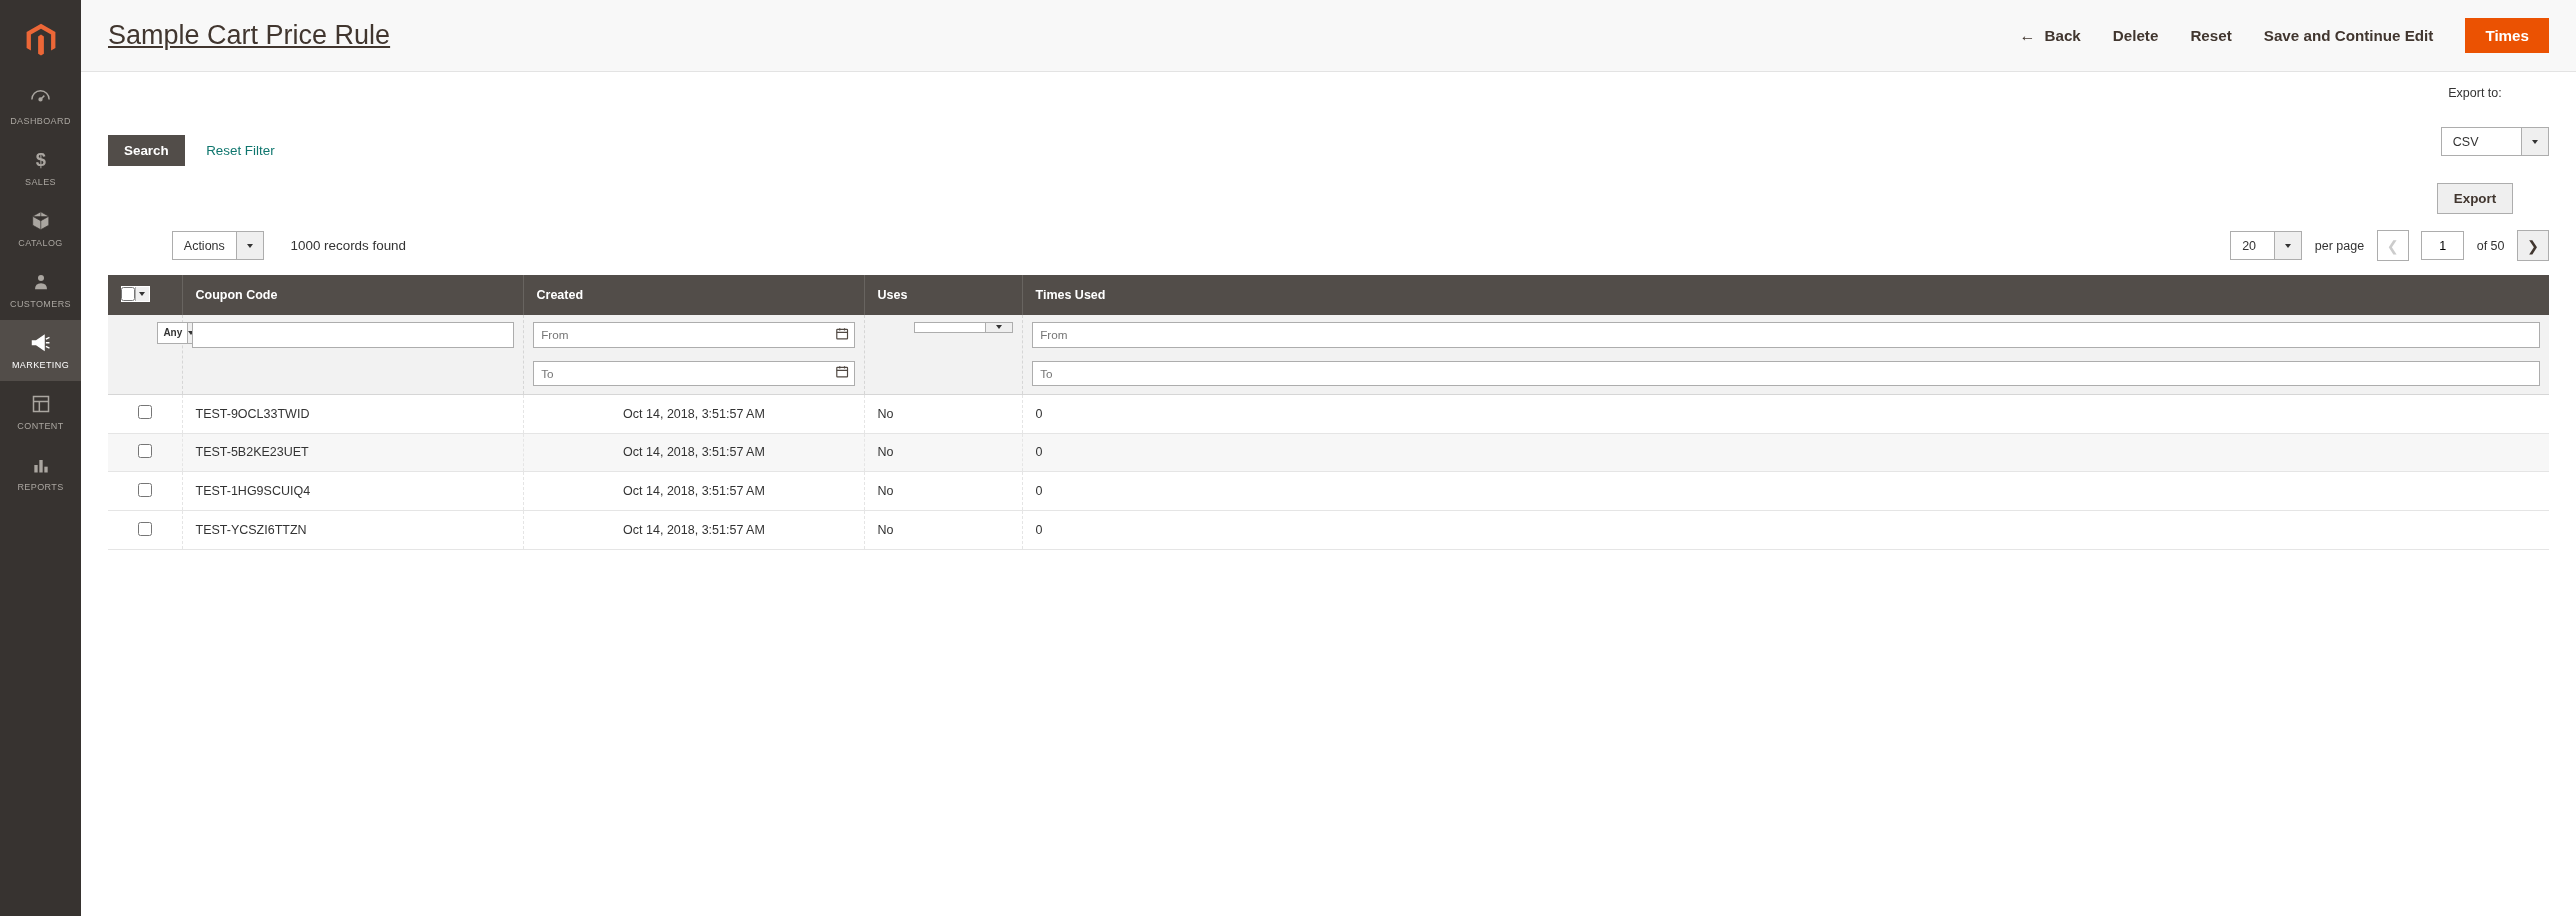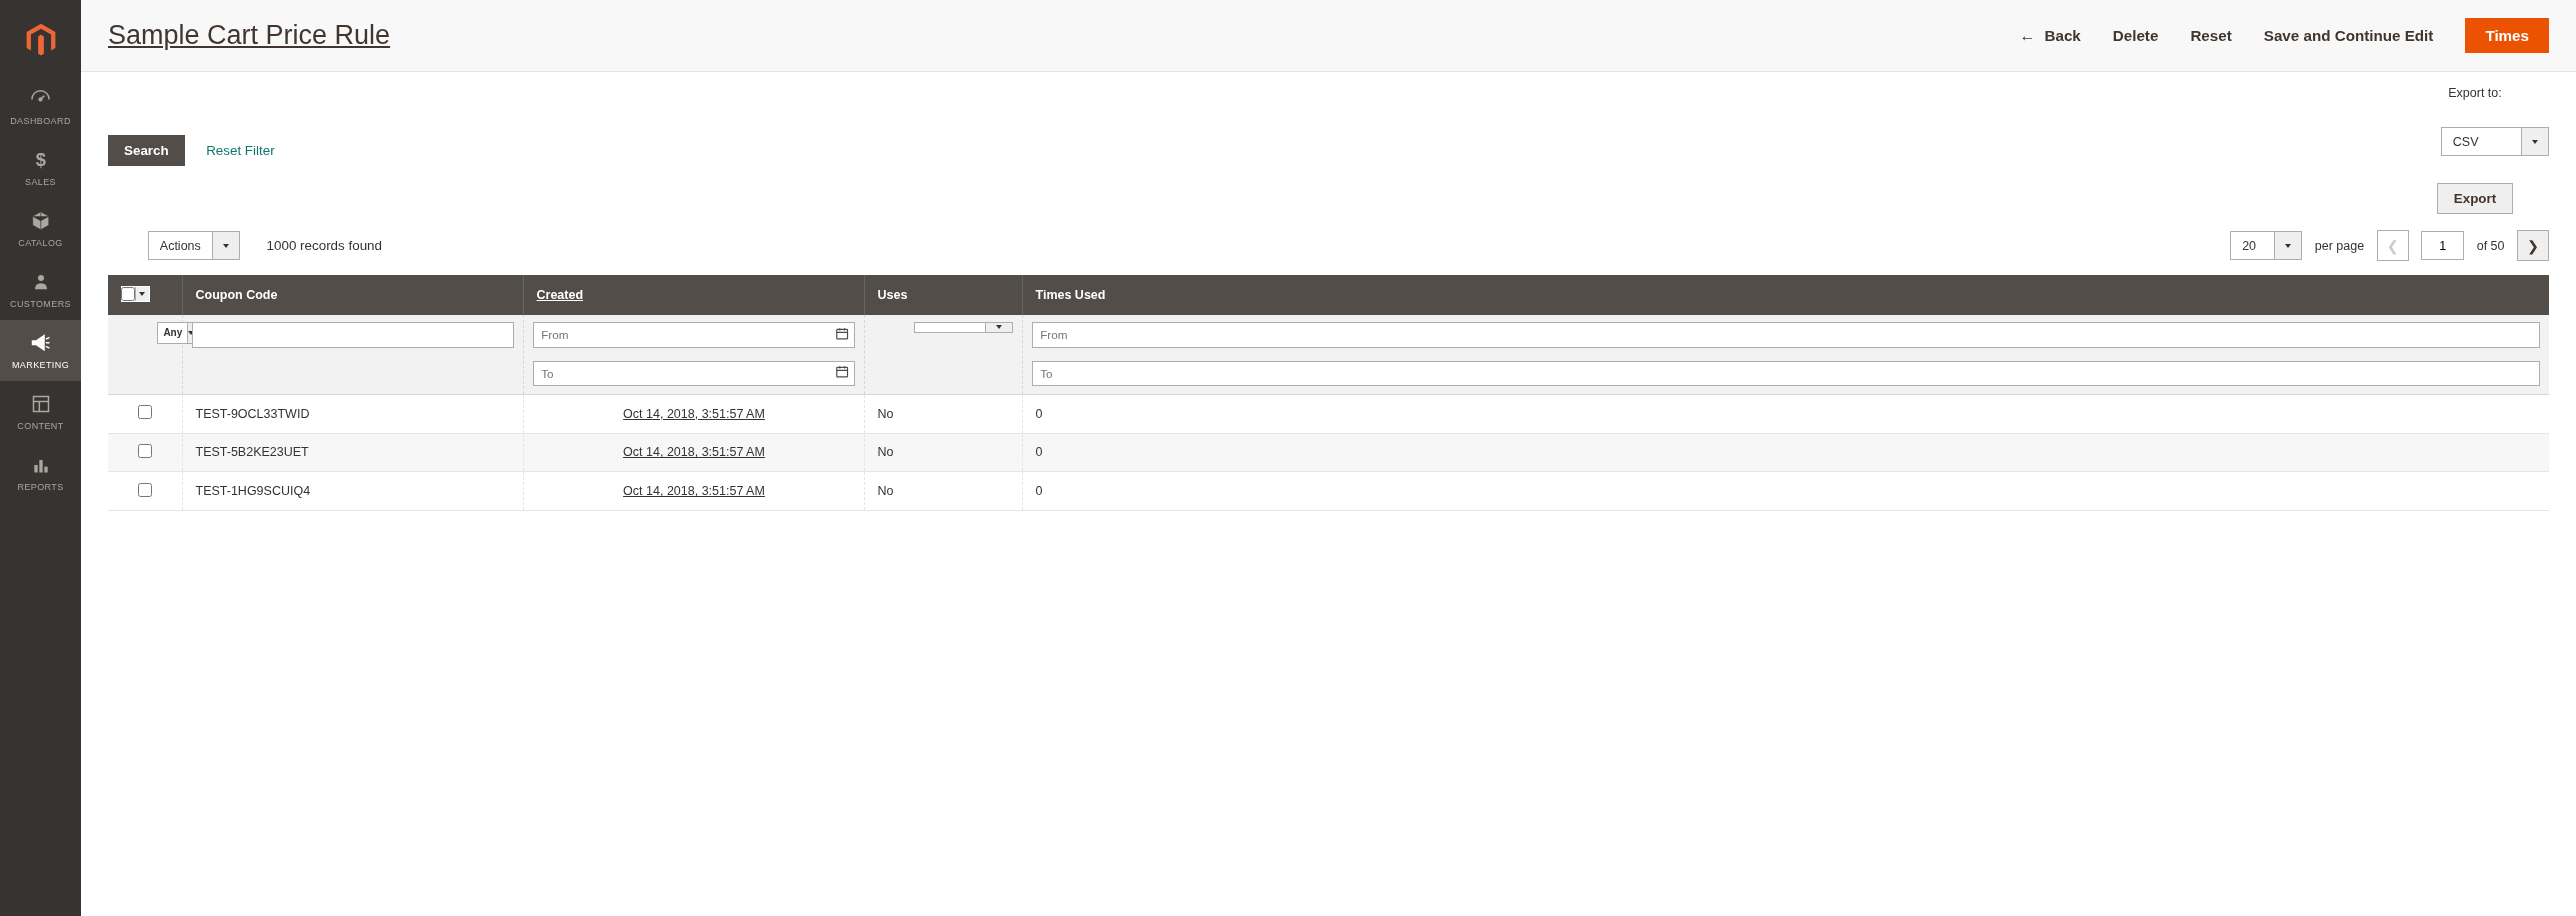--- a/index.html
+++ b/index.html
@@ -30,21 +30,21 @@
 .btn-search { background: #524d49; color: #fff; border: none; padding: 8px 16px; font-size: 13.4px; font-weight: 600; cursor: pointer; }
 .btn-link { color: #0f766e; background: none; border: none; font-size: 13.4px; cursor: pointer; }
 .toolbar-right { display: flex; align-items: center; gap: 27px; flex-direction: column; }
 .toolbar-label { font-size: 12.5px; color: #333; }
 .select-wrap { display: flex; padding-left: 40px; }
 .select-box { border: 0.9px solid #adadad; background: #fff; padding: 6.3px 10.8px; font-size: 12.5px; min-width: 81px; }
 .select-toggle { border: 0.9px solid #adadad; border-left: none; background: #efefef; width: 27px; display: flex; align-items: center; justify-content: center; cursor: pointer; }
 .btn-secondary { background: #efefef; border: 0.9px solid #adadad; padding: 7.2px 16px; font-size: 13.4px; font-weight: 600; color: #41362f; cursor: pointer; }
 
 
-.subtoolbar { padding: 7.2px 27px 14.3px; display: flex; align-items: center; justify-content: space-between; }
+.subtoolbar { padding: 7.2px 27px 14.3px; display: flex; align-items: center; justify-content: space-between; margin-left: 24px; }
 .records-found { font-size: 13.4px; color: #333; margin-left: 27px; }
 .pagination { display: flex; align-items: center; gap: 12.5px; }
 .page-input { border: 0.9px solid #adadad; width: 43px; padding: 6.3px; text-align: center; font-size: 12.5px; }
 .page-btn { border: 0.9px solid #adadad; background: #efefef; width: 32px; height: 30.5px; display: flex; align-items: center; justify-content: center; cursor: pointer; font-size: 14.3px; color: #41362f; }
 .page-btn.disabled { color: #ccc; background: #fff; cursor: default; }
 
 
 .table-wrap { padding: 0 27px 18px; }
 table { width: 100%; border-collapse: collapse; }
 thead.head-row th { background: #524d49; color: #fff; font-weight: 600; font-size: 12.5px; text-align: left; padding: 10.8px 12.5px; border-right: 0.9px solid #686460; }
@@ -54,21 +54,21 @@
 .filter-input { width: 100%; border: 0.9px solid #adadad; padding: 5.4px 7.2px; font-size: 11.7px; background: #fff; }
 .filter-date-wrap { position: relative; margin-bottom: 13px; }
 .filter-date-wrap:last-child { margin-bottom: 0; }
 .filter-date-wrap .cal-icon { position: absolute; right: 5.4px; top: 50%; transform: translateY(-50%); pointer-events: none; }
 tbody tr { border-bottom: 0.9px solid #e5e5e5; }
 tbody tr.alt { background: #f7f7f7; }
 tbody td { padding: 10.8px 12.5px; font-size: 12.5px; color: #333; border-right: 0.9px dashed #e5e5e5; }
 tbody td:last-child { border-right: none; }
 .col-check { width: 72px; text-align: center; }
 .col-code { width: 341px; }
-.col-created { width: 341px; text-align: center; text-decoration: underline; }
+.col-created { width: 341px; text-align: center; }
 .col-uses { width: 134px; }
 .col-times { }
 .mass-check { display: inline-flex; align-items: center; background: #fff; padding: 0.9px; }
 .mass-check input { margin: 0; }
 .mass-toggle { background: #efefef; width: 14.3px; height: 14.3px; border-left: 0.9px solid #adadad; display: flex; align-items: center; justify-content: center; font-size: 8px; cursor: pointer; }
 input[type=checkbox] { width: 13.4px; height: 13.4px; cursor: pointer; }
 .triangle-down { width: 0; height: 0; border-left: 3.6px solid transparent; border-right: 3.6px solid transparent; border-top: 4.5px solid #333; }
 </style>
 </head>
 <body>
@@ -290,18 +290,25 @@
     <td class="col-uses">No</td>
     <td class="col-times">0</td>
             </tr>
             <tr>
     <td class="col-check"><input type="checkbox" style=""></td>
     <td class="col-code">TEST-1HG9SCUIQ4</td>
     <td class="col-created">Oct 14, 2018, 3:51:57 AM</td>
     <td class="col-uses">No</td>
     <td class="col-times">0</td>
             </tr>
+            <tr>
+    <td class="col-check"><input type="checkbox" style=""></td>
+    <td class="col-code">TEST-YCSZI6TTZN</td>
+    <td class="col-created">Oct 14, 2018, 3:51:57 AM</td>
+    <td class="col-uses">No</td>
+    <td class="col-times">0</td>
+            </tr>
           </tbody>
       </table>
     </div>
   </div>
 </div>
 
 
 </body></html>

